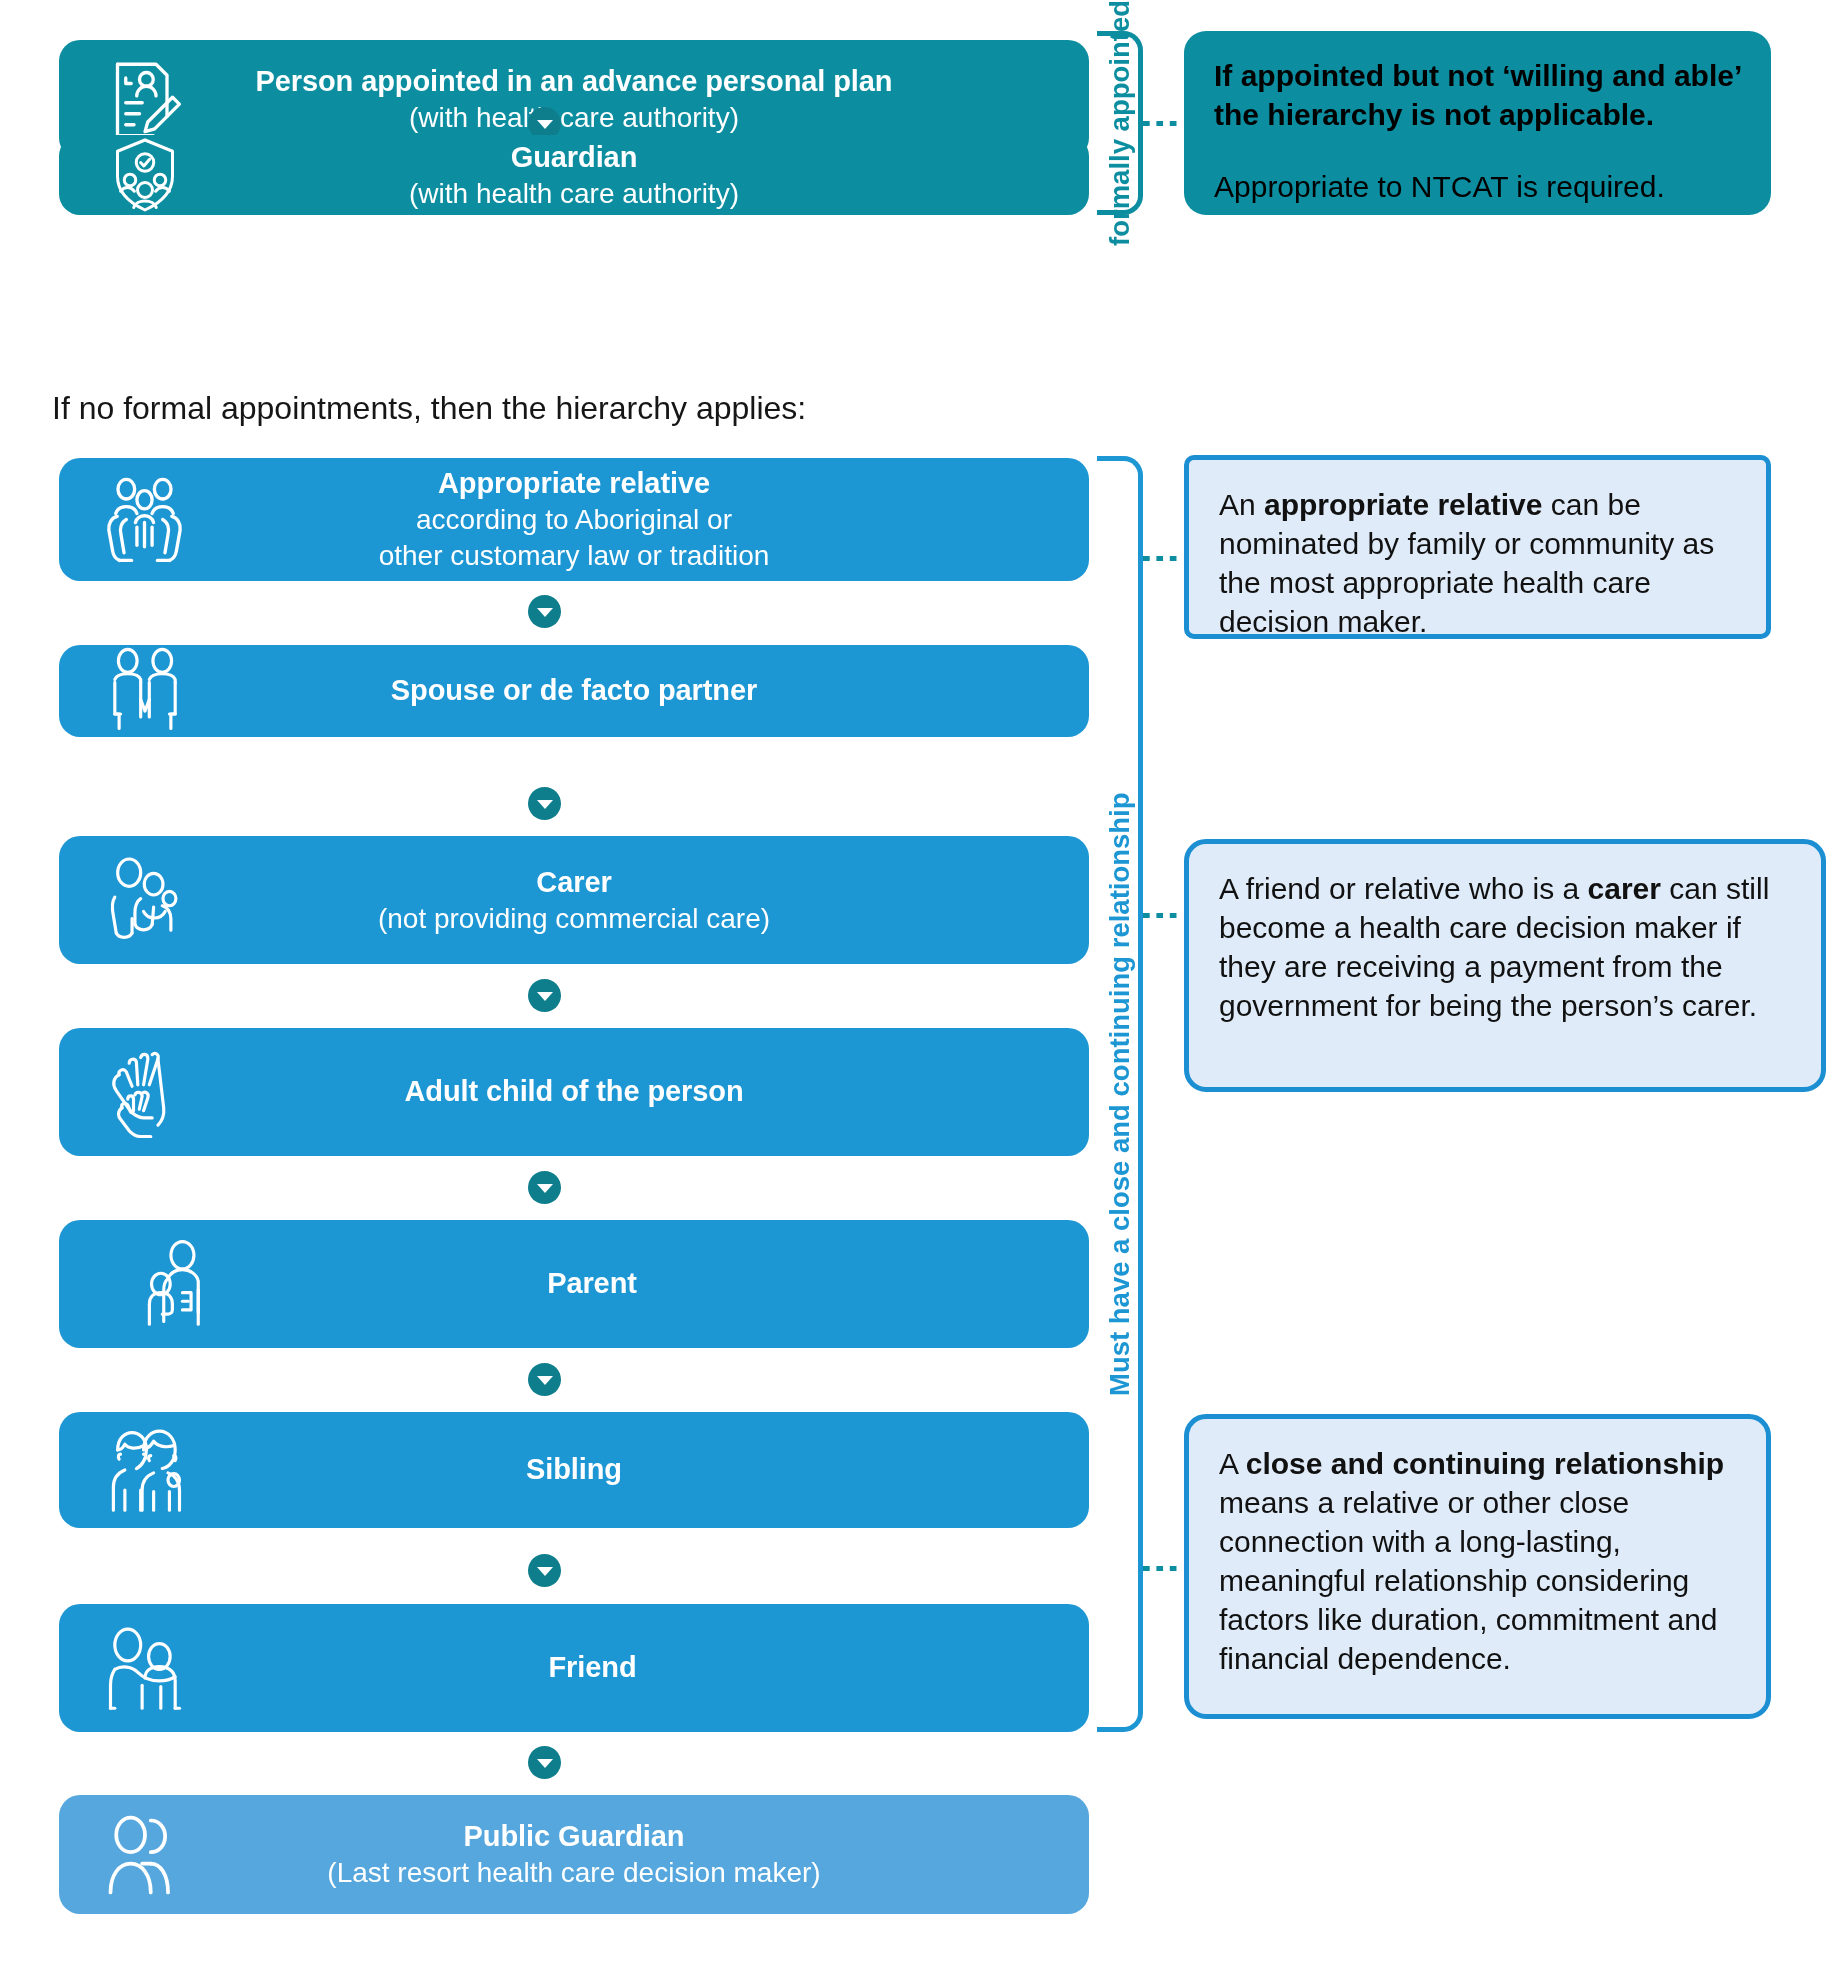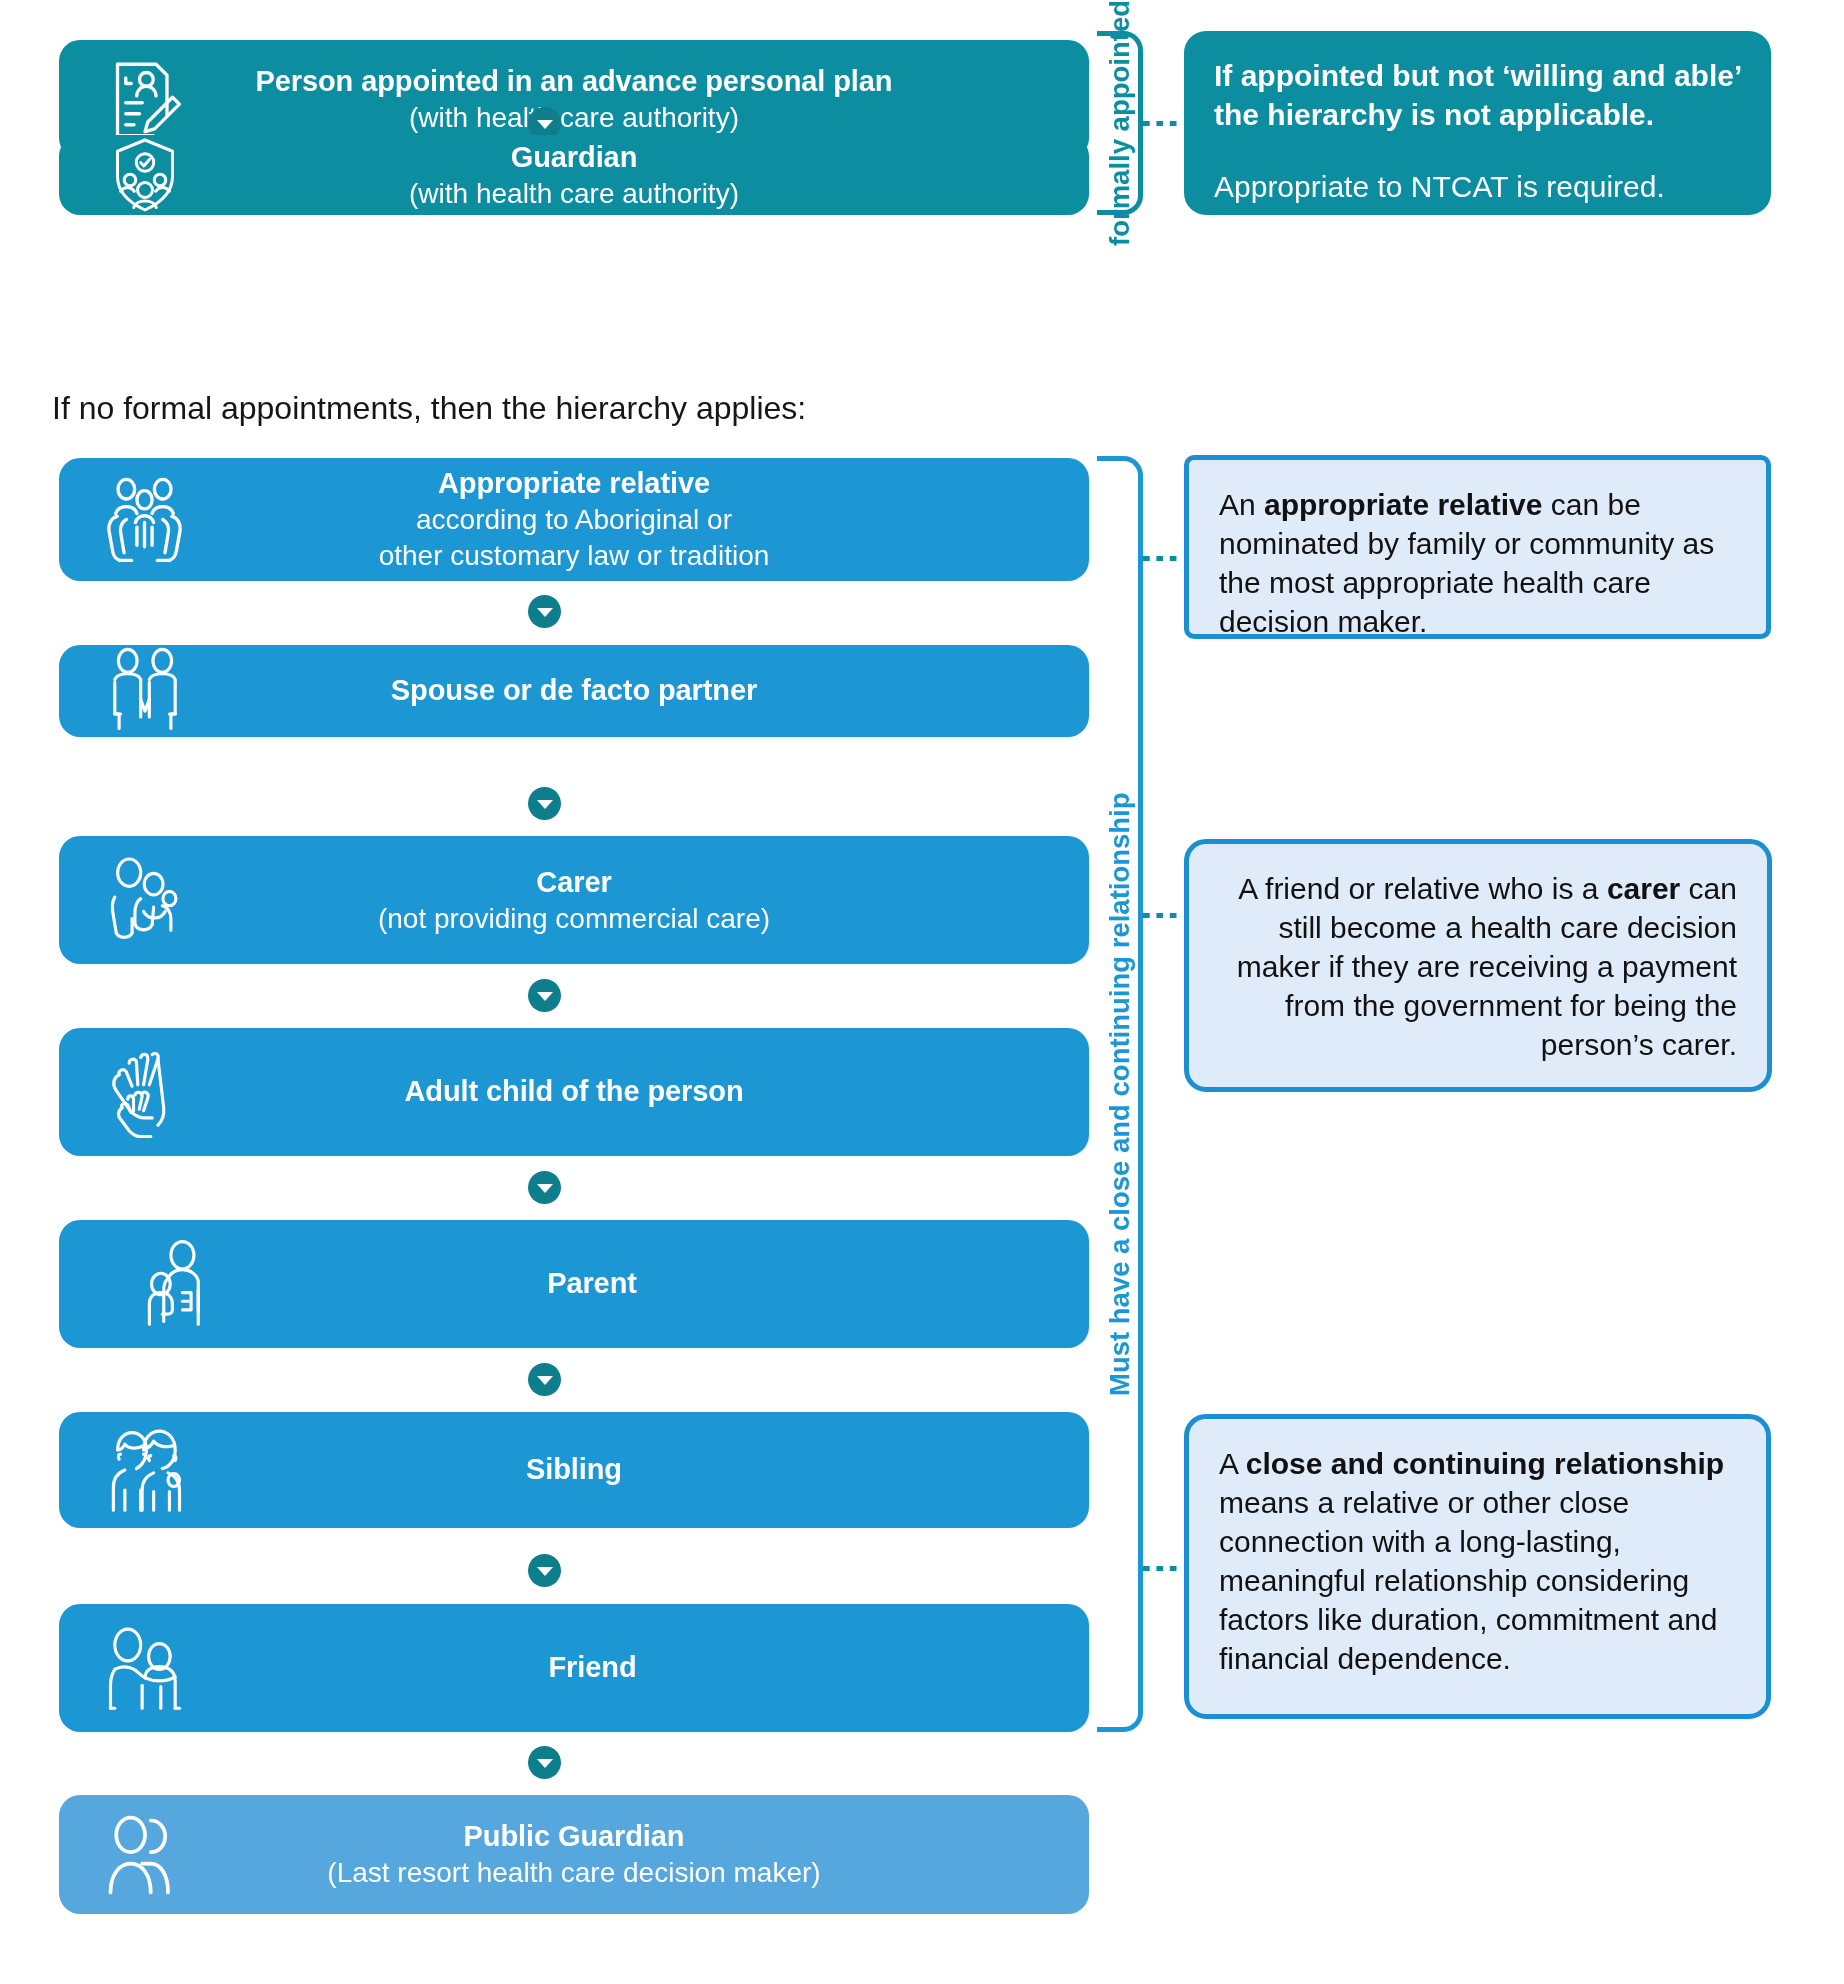--- a/index.html
+++ b/index.html
@@ -132,21 +132,21 @@
 
   
   .callout {
     position: absolute;
     box-sizing: border-box;
     border-radius: 22px;
     padding: 25px 30px;
   }
   .callout.solid {
     background: #0C8EA0;
-    color: #ffffff;
+    color: #000000;
   }
   .callout.outline {
     background: #DFEBF8;
     border: 5.2px solid #1B8FD2;
     color: #111111;
   }
   .callout p {
     margin: 0;
     font-size: 30px;
     line-height: 1.30;
@@ -421,21 +421,21 @@
 <div class="leader teal" style="left:1143px; top:556px; width:39px;"></div>
 <div class="leader teal" style="left:1143px; top:913px; width:39px;"></div>
 <div class="leader teal" style="left:1143px; top:1566px; width:39px;"></div>
 
 <div class="callout outline" style="left:1184px; top:455px; width:587px; height:184px;border-radius:10px;">
   <p>
     <span>An </span><span class="b">appropriate relative</span><span> can be nominated by family or community as the most appropriate health care decision maker.</span>
   </p>
 </div>
 
-<div class="callout outline" style="left:1184px; top:839px; width:588px; height:253px;text-align:right;">
+<div class="callout outline" style="left:1184px; top:839px; width:642px; height:253px;">
   <p>
     <span>A friend or relative who is a </span><span class="b">carer</span><span> can still become a health care decision maker if they are receiving a payment from the government for being the person’s carer.</span>
   </p>
 </div>
 
 <div class="callout outline" style="left:1184px; top:1414px; width:587px; height:305px;">
   <p>
     <span>A </span><span class="b">close and continuing relationship</span><span> means a relative or other close connection with a long-lasting, meaningful relationship considering factors like duration, commitment and financial dependence.</span>
   </p>
 </div>

